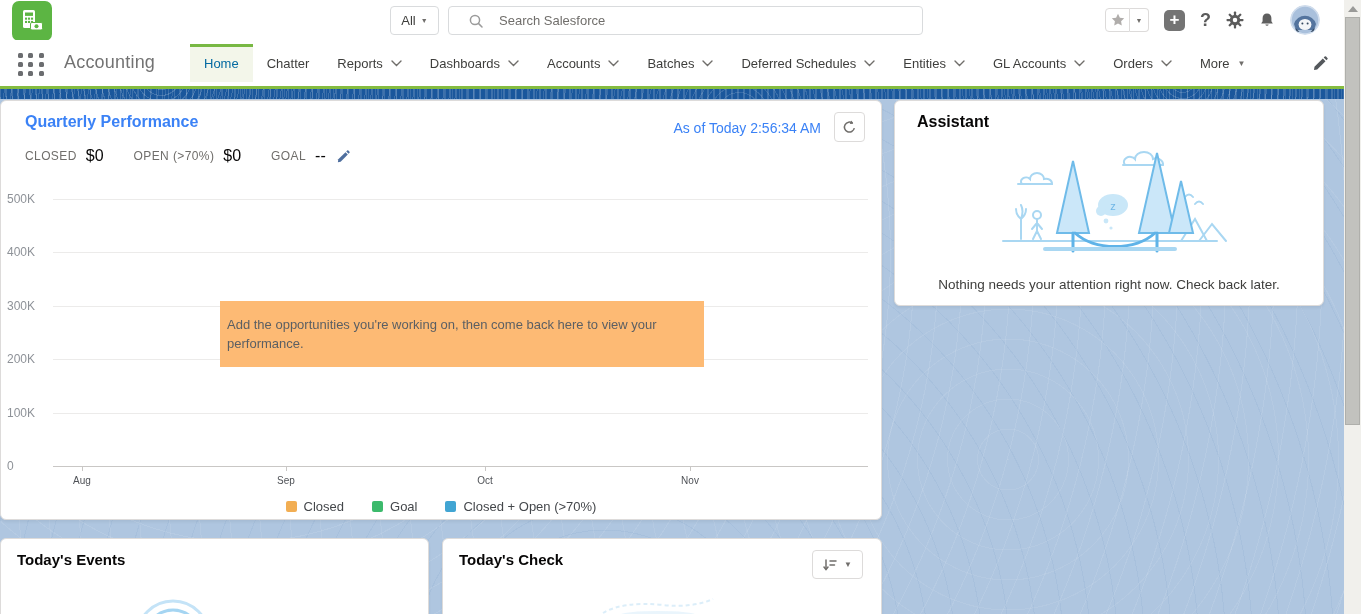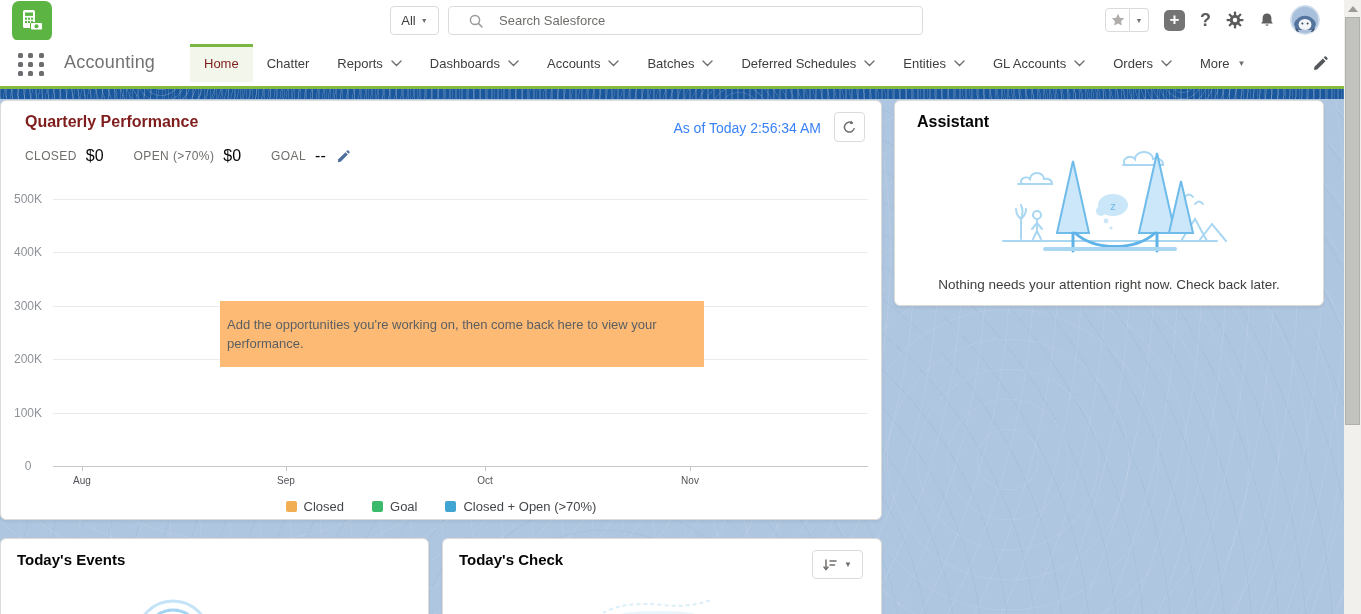--- a/index.html
+++ b/index.html
@@ -26,21 +26,21 @@
   .iconbtn { cursor:pointer; display:flex; align-items:center; }
   .avatar { width:30px; height:30px; border-radius:50%; overflow:hidden; cursor:pointer; }
 
   
   .navbar { position:absolute; left:0; top:40px; width:1344px; height:46px; background:#fff; display:flex; align-items:stretch; }
   .waffle { position:absolute; left:18px; top:53px; width:27px; height:24px; display:grid; grid-template-columns:repeat(3,1fr); gap:3px 4px; cursor:pointer; }
   .waffle i { width:5px; height:5px; background:#6B6D70; border-radius:1.5px; }
   .appname { position:absolute; left:64px; top:52px; font-size:18px; color:#737373; letter-spacing:.2px; }
   .tabs { position:absolute; left:190px; top:44px; height:38px; display:flex; }
   .tab { position:relative; display:flex; align-items:center; gap:8px; padding:0 14px; font-size:13px; color:#3E3E3C; cursor:pointer; white-space:nowrap; }
-  .tab.active { background:#F3F6EA; color:#7f1d1d;justify-content:center; }
+  .tab.active { background:#F3F6EA; color:#0369a1;justify-content:center; }
   .tab.active::before { content:""; position:absolute; left:0; top:0; right:0; height:3px; background:#78B843; }
   .tab .tri { font-size:8px; color:#706E6B; }
   .nav-pencil { position:absolute; left:1313px; top:56px; cursor:pointer; }
   .green-line { position:absolute; left:0; top:86px; width:1344px; height:3px; background:#85BC40; }
   .blue-band { position:absolute; left:0; top:89px; width:1344px; height:10px; background:#1A579C;
     background-image:repeating-radial-gradient(circle at 12% -120%, rgba(255,255,255,.16) 0 1px, transparent 1px 6px),
                      repeating-radial-gradient(circle at 55% 250%, rgba(255,255,255,.13) 0 1px, transparent 1px 7px),
                      repeating-radial-gradient(circle at 88% -90%, rgba(255,255,255,.15) 0 1px, transparent 1px 6px); }
 
   
@@ -48,33 +48,33 @@
     background-image:repeating-radial-gradient(circle at 18% 30%, rgba(255,255,255,.09) 0 1px, transparent 1px 24px),
                      repeating-radial-gradient(circle at 75% 70%, rgba(255,255,255,.08) 0 1px, transparent 1px 30px),
                      repeating-radial-gradient(circle at 45% 110%, rgba(27,87,156,.05) 0 1px, transparent 1px 27px); }
   .card { position:absolute; background:#fff; border:1px solid #DDDBDA; border-radius:6px; box-shadow:0 2px 3px rgba(0,0,0,.06); }
   .card-qp { left:8px; top:100px; width:882px; height:420px; }
   .card-assist { left:902px; top:100px; width:430px; height:206px; }
   .card-events { left:8px; top:538px; width:429px; height:80px; border-radius:6px 6px 0 0; overflow:hidden; }
   .card-tasks { left:450px; top:538px; width:440px; height:80px; border-radius:6px 6px 0 0; overflow:hidden; }
 
   
-  .qp-title { position:absolute; left:24px; top:12px; font-size:16px; font-weight:bold; color:#7f1d1d; }
+  .qp-title { position:absolute; left:24px; top:12px; font-size:16px; font-weight:bold; color:#3b82f6; }
   .qp-asof { position:absolute; right:60px; top:19px; font-size:14px; color:#3b82f6; }
   .refreshbtn { position:absolute; right:16px; top:11px; width:31px; height:30px; border:1px solid #DDDBDA; border-radius:4px; background:#fff; display:flex; align-items:center; justify-content:center; cursor:pointer; }
   .qp-metrics { position:absolute; left:24px; top:46px; display:flex; align-items:center; gap:30px; }
   .metric { display:flex; align-items:center; gap:9px; }
   .metric .mlabel { font-size:12px; color:#706E6B; letter-spacing:.4px; }
   .metric .mvalue { font-size:16px; color:#080707; }
   .metric .pencil { margin-left:2px; cursor:pointer; display:flex; }
 
   .chart { position:absolute; left:0; top:88px; width:880px; height:330px; }
   .gridline { position:absolute; left:52px; right:13px; height:1px; background:#ECEBEA; }
   .gridline.baseline { background:#C9C7C5; }
-  .ylabel { position:absolute; left:6px; width:42px; text-align:center; font-size:12px; color:#8E9298; }
+  .ylabel { position:absolute; left:6px; width:42px; text-align:left; font-size:12px; color:#8E9298; }
   .xtick { position:absolute; width:1px; height:5px; top:277px; background:#C9C7C5; }
   .xlabel { position:absolute; top:286px; width:70px; text-align:center; font-size:10px; color:#4F5257; }
   .chart-empty { position:absolute; left:219px; top:112px; width:484px; height:66px; background:#fdba74; display:flex; align-items:center; }
   .chart-empty span { display:block; padding-left:7px; width:470px; font-size:13px; line-height:19px; color:#5B5F63; }
   .legend { position:absolute; left:0; top:310px; width:880px; display:flex; justify-content:center; gap:28px; }
   .legend-item { display:flex; align-items:center; gap:7px; font-size:13px; color:#44474B; }
   .legend-item i { width:11px; height:11px; border-radius:2px; display:inline-block; }
 
   
   .as-title { position:absolute; left:22px; top:12px; font-size:16px; font-weight:bold; color:#080707; }

